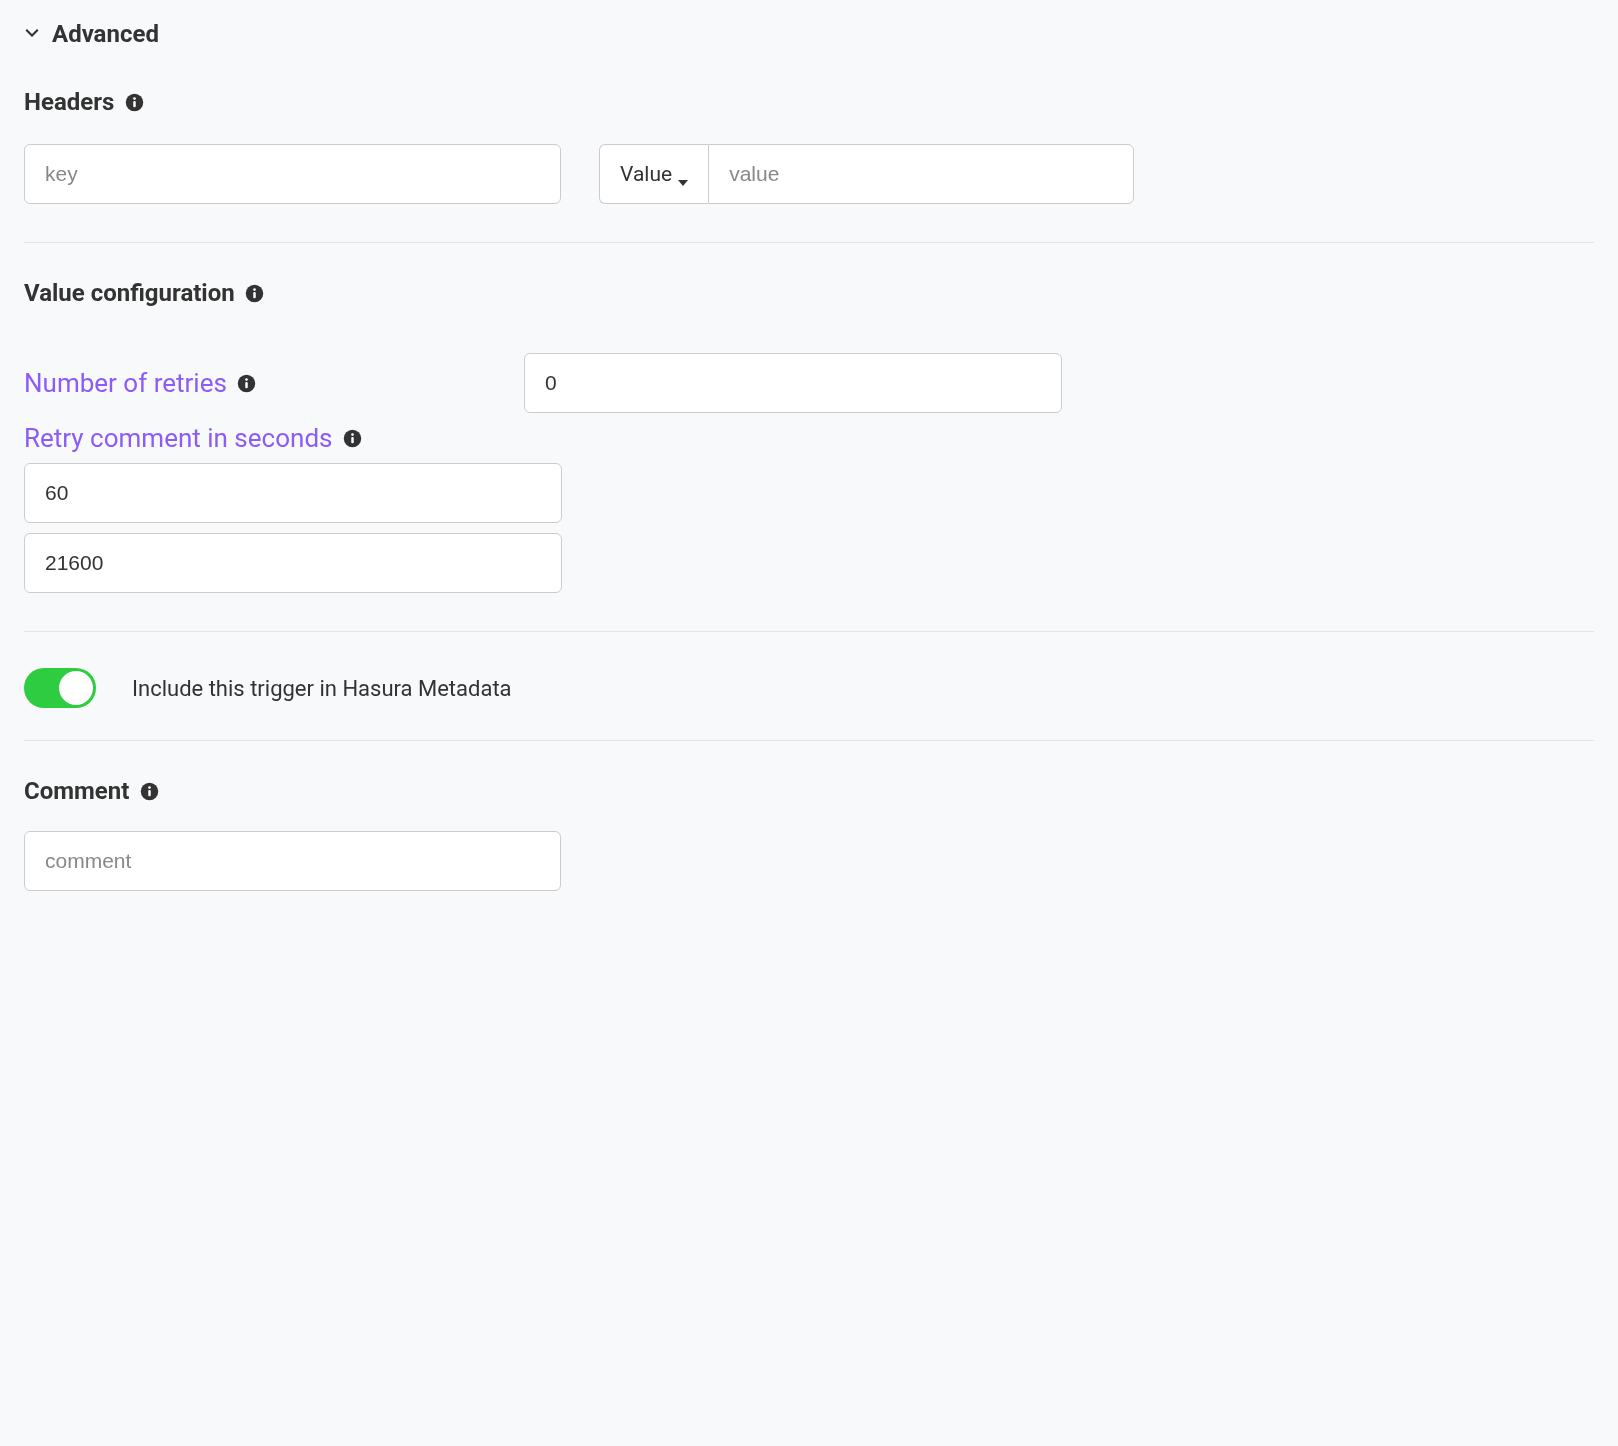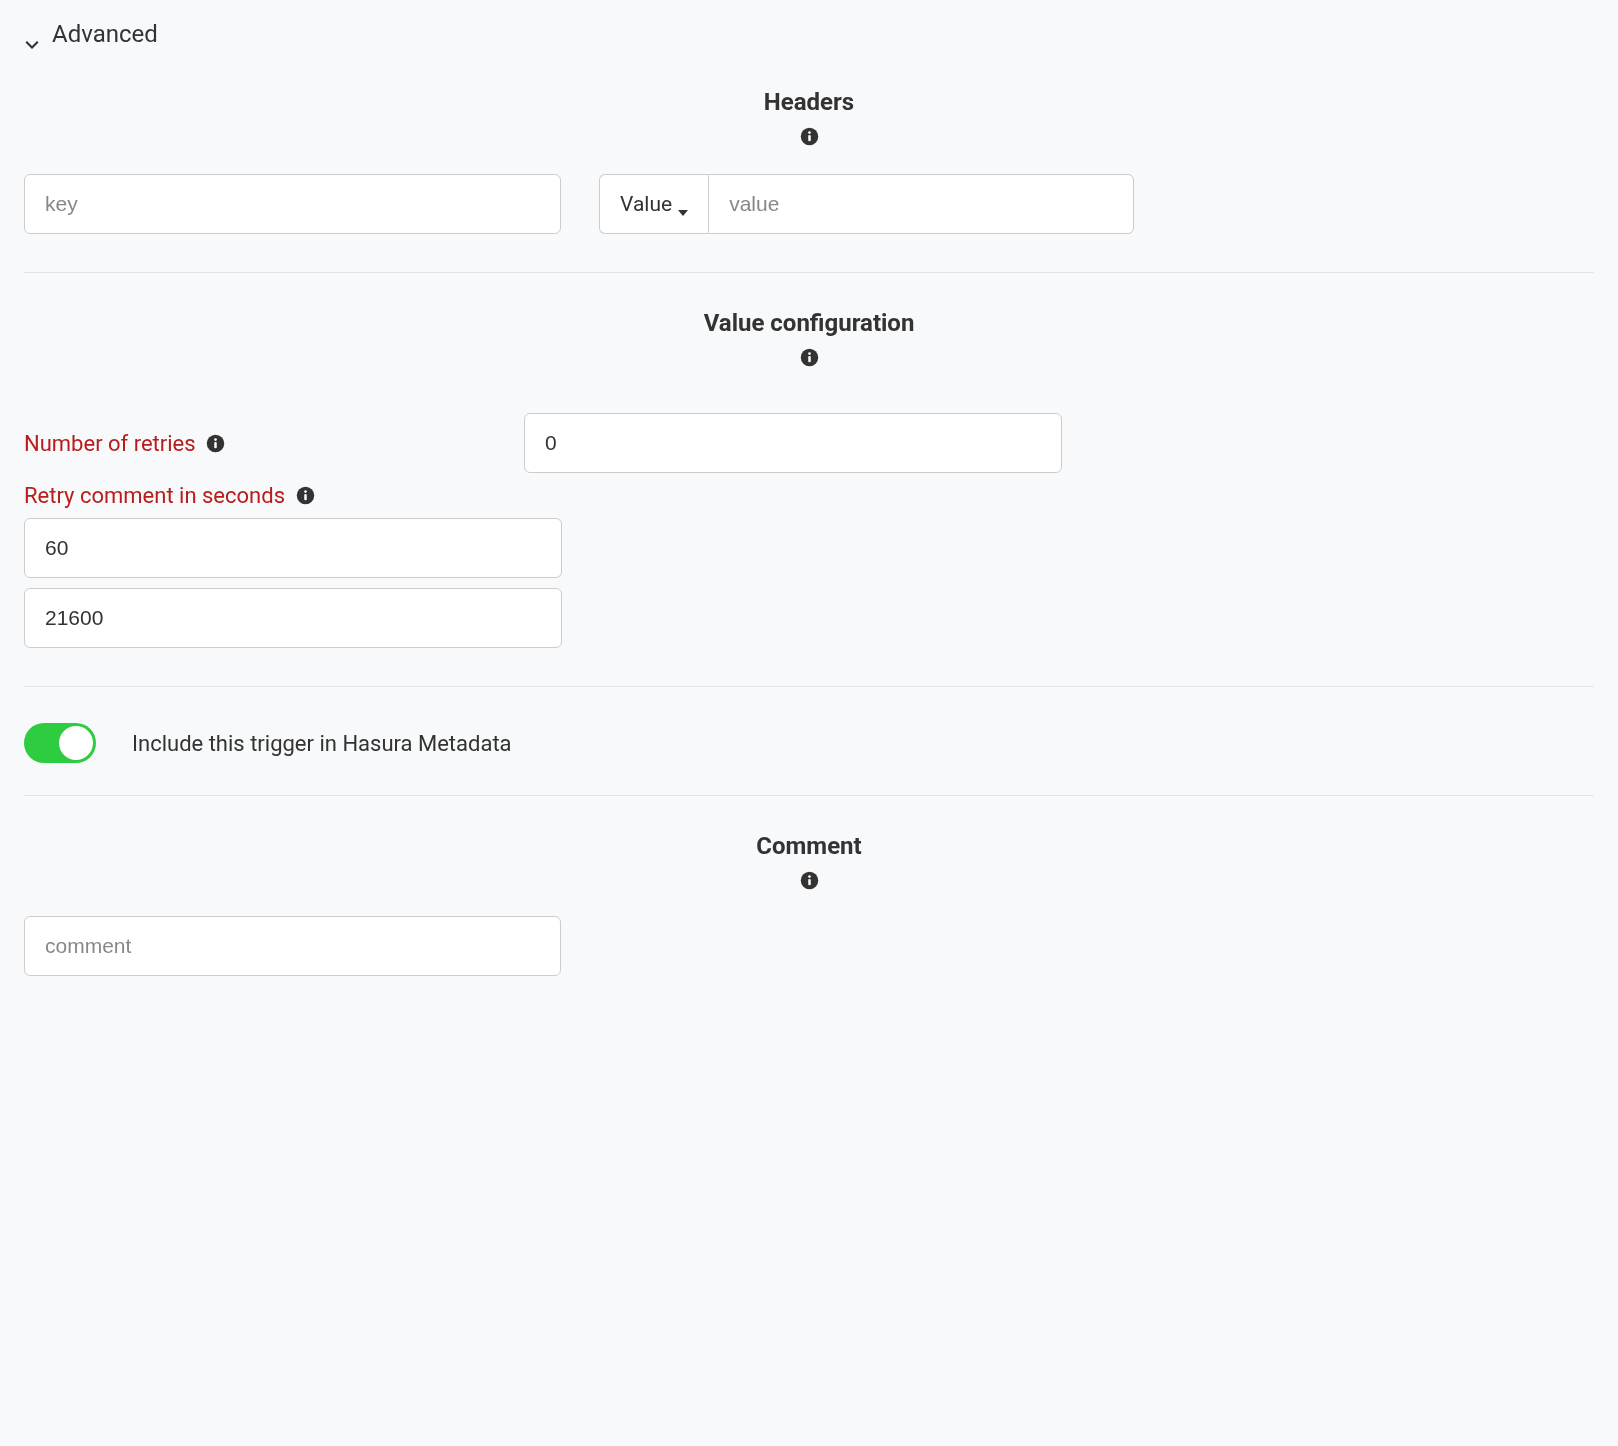--- a/index.html
+++ b/index.html
@@ -9,41 +9,40 @@
     }
     body {
       font-family: -apple-system, BlinkMacSystemFont, "Segoe UI", Roboto, "Helvetica Neue", Arial, sans-serif;
       background: #f8f9fa;
       color: #333;
       padding: 20px 24px;
       font-size: 21px;
     }
     .section-header {
       display: flex;
-      align-items: flex-end;
+      align-items: flex-start;
       gap: 12px;
-      font-weight: 400;
+      font-weight: 700;
       font-size: 24px;
       color: #333;
       margin-bottom: 40px;
       cursor: pointer;
     }
     .chevron {
       width: 16px;
       height: 16px;
     }
     .subsection-title {
       display: flex;
       align-items: center;
       gap: 10px;
       font-weight: 700;
       font-size: 24px;
       color: #333;
       margin-bottom: 28px;
-      flex-direction: column;
     }
     .info-icon {
       width: 20px;
       height: 20px;
       display: inline-flex;
       align-items: center;
       justify-content: center;
     }
     .info-icon svg {
       width: 19px;
@@ -110,22 +109,22 @@
     .retry-row {
       display: flex;
       align-items: center;
       margin-bottom: 10px;
     }
     .retry-label {
       flex: 0 0 500px;
       display: flex;
       align-items: center;
       gap: 10px;
-      font-size: 22px;
-      color: #b91c1c;
+      font-size: 26px;
+      color: #8b5cf6;
       font-weight: 400;
     }
     .retry-input {
       flex: 0 0 538px;
     }
     .metadata-section {
       margin-bottom: 32px;
     }
     .toggle-row {
       display: flex;

